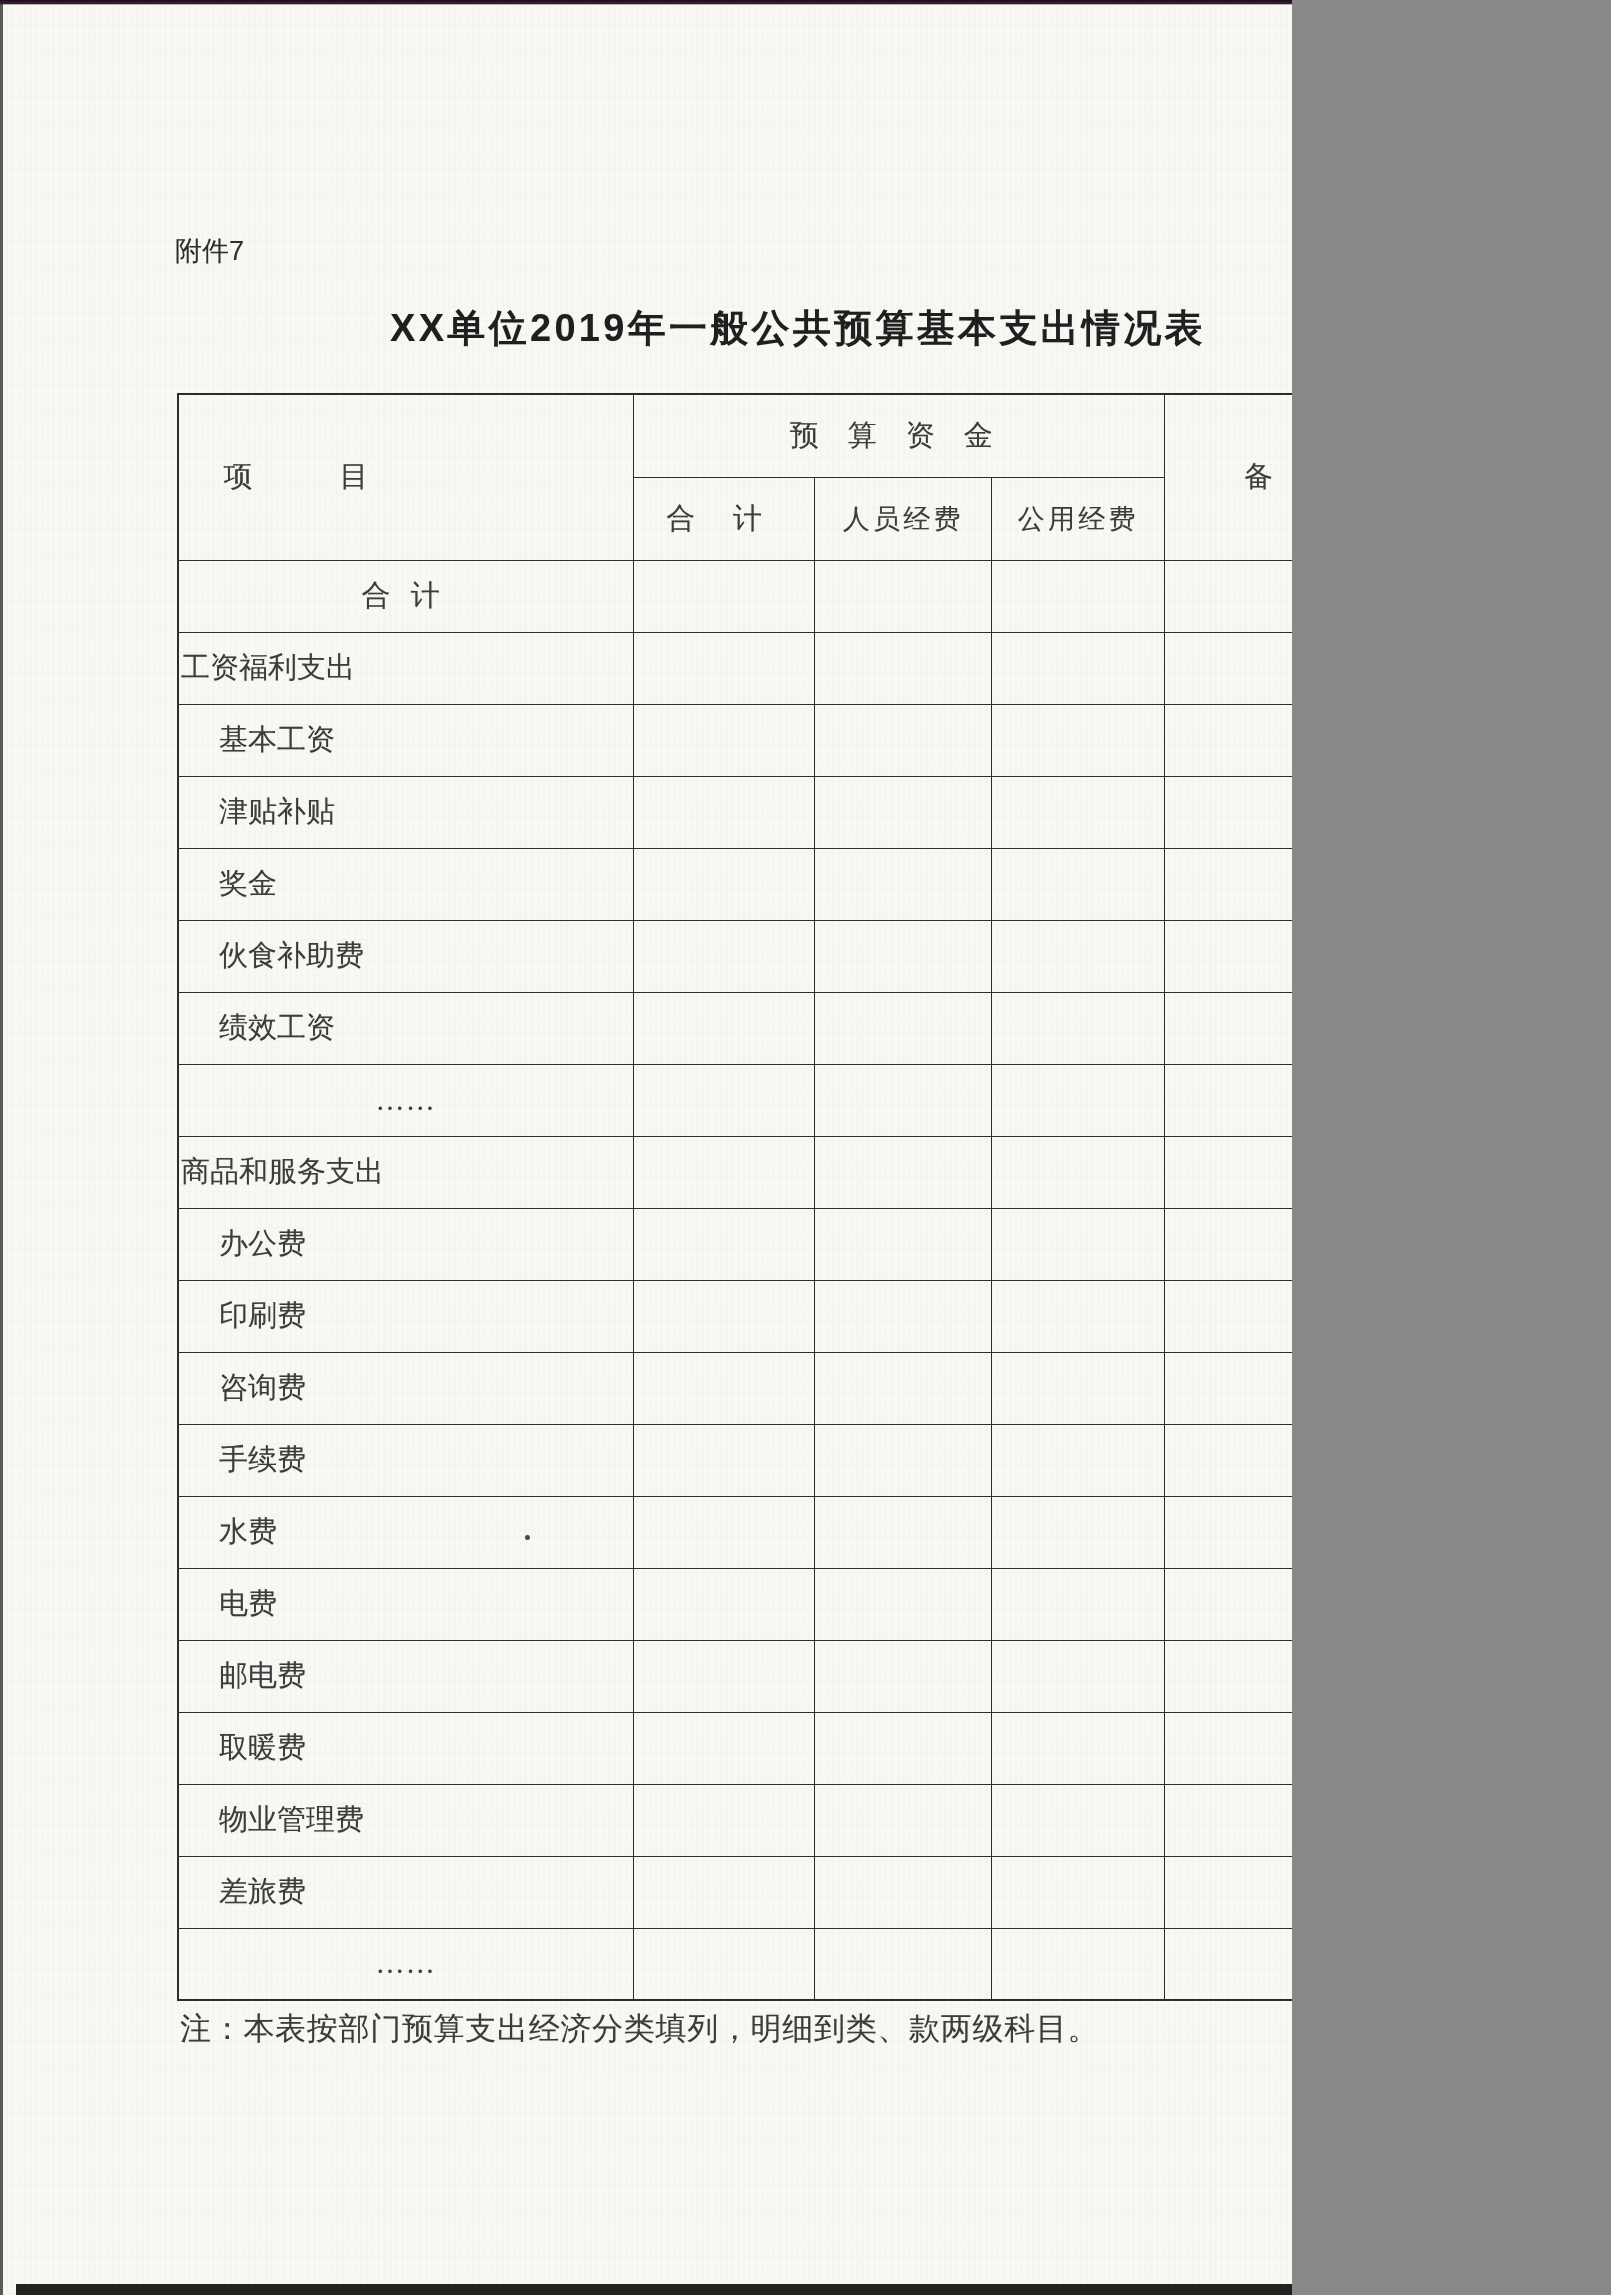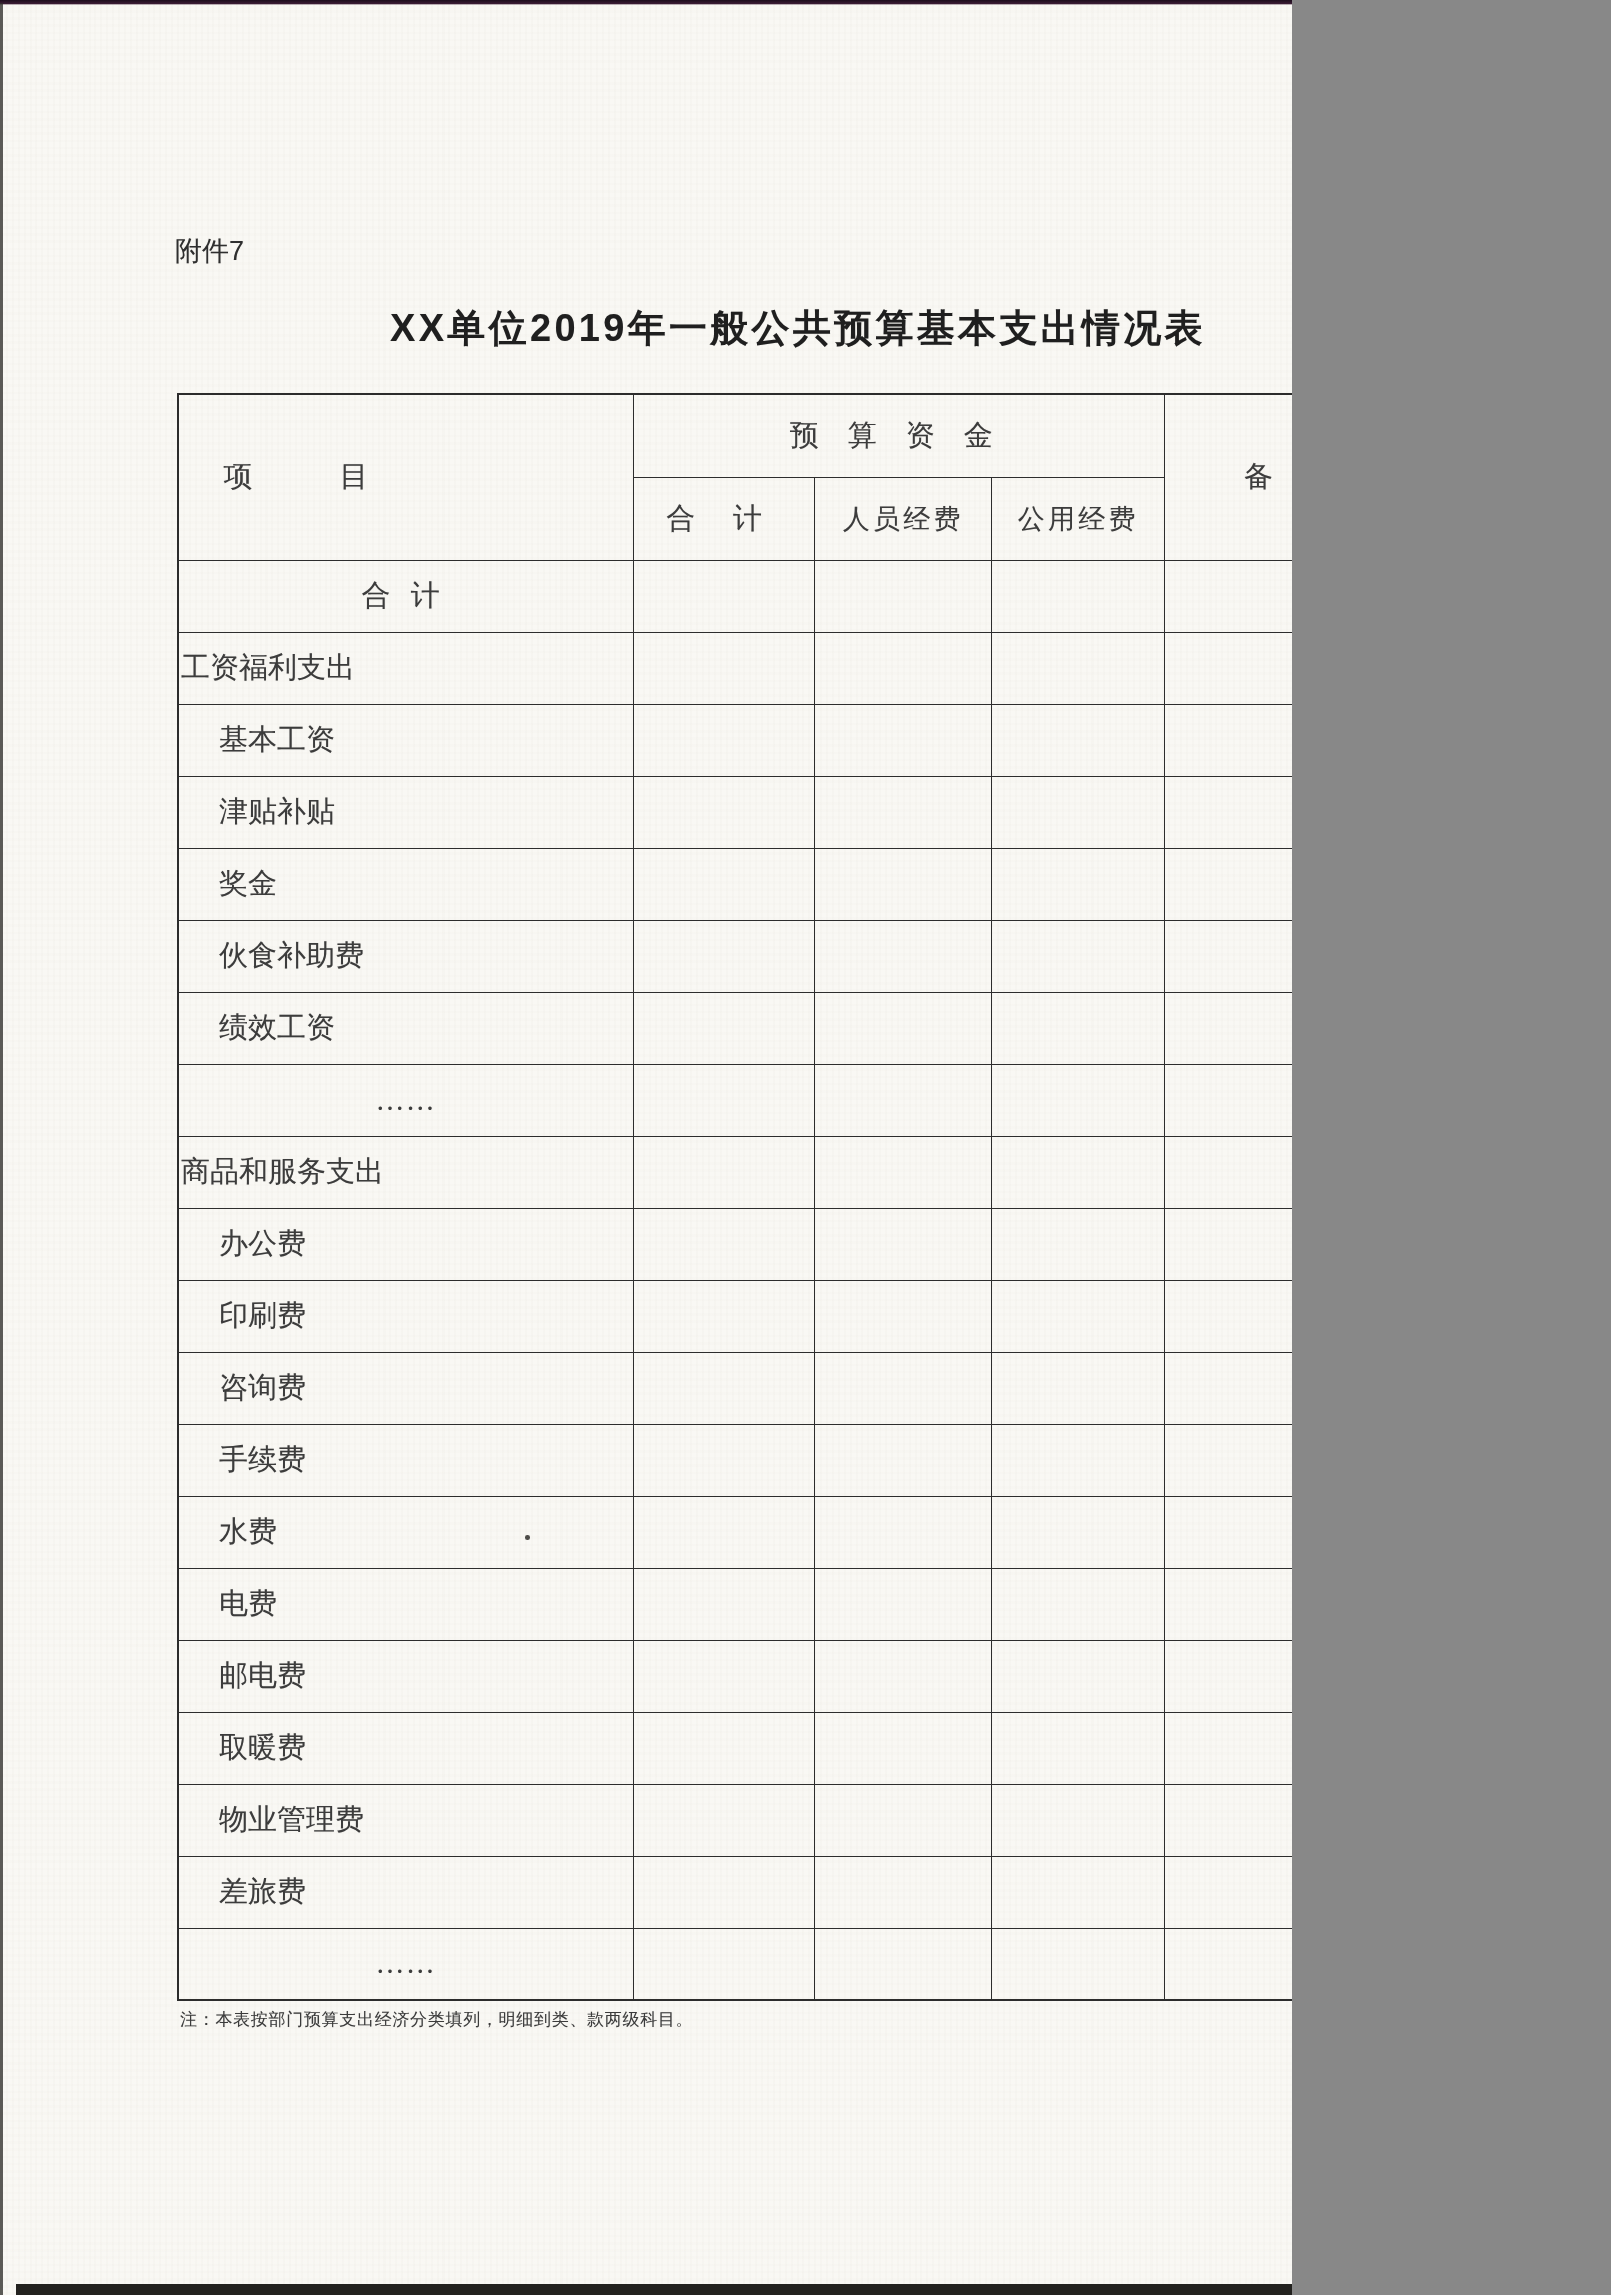--- a/index.html
+++ b/index.html
@@ -22,21 +22,21 @@
     background:repeating-linear-gradient(90deg, rgba(128,126,120,.22) 0 1.3px, rgba(244,242,236,0) 1.3px 4.6px);}
   .art-right{position:absolute;left:1600px;top:0;width:11px;height:2295px;background:#272624;}
   .art-bottom{position:absolute;left:15.6px;top:2284px;width:1596px;height:11.7px;background:#23221f;}
   .art-dot{position:absolute;left:525px;top:1535px;width:4.6px;height:4.6px;border-radius:50%;background:#4e4c49;}
   
   .attachment{position:absolute;left:175px;top:236px;font-family:"Liberation Sans","DejaVu Sans",sans-serif;font-size:27px;line-height:30px;color:#2f2f2f;}
   .title{position:absolute;left:177px;top:284px;width:1242px;text-align:center;
     font-family:"Liberation Sans","DejaVu Sans",sans-serif;font-weight:700;
     font-size:38px;line-height:44px;letter-spacing:3.3px;color:#1f1f1f;margin-top:22px;}
   .unit{position:absolute;left:177px;top:358px;width:1230px;text-align:right;font-size:24px;letter-spacing:1.3px;color:#3a3a3a;}
-  .footnote{position:absolute;left:180px;top:2008px;font-size:17px;letter-spacing:0.7px;color:#3b3b3b;}
+  .footnote{position:absolute;left:180px;top:2008px;font-size:31px;letter-spacing:0.7px;color:#3b3b3b;}
   
   table.budget{position:absolute;left:177px;top:393px;width:1242px;
     border-collapse:collapse;table-layout:fixed;
     border:2px solid #2c2c2c;}
   .budget th,.budget td{border:1.3px solid #2d2d2d;vertical-align:middle;font-weight:normal;
     font-size:29px;color:#3c3c3c;overflow:hidden;white-space:nowrap;}
   .budget thead tr.r1{height:83px;}
   .budget thead tr.r2{height:83px;}
   .budget tbody tr{height:72px;}
   th.h-item{text-align:left;letter-spacing:3em;text-indent:1.5em;margin-left:47px;}

